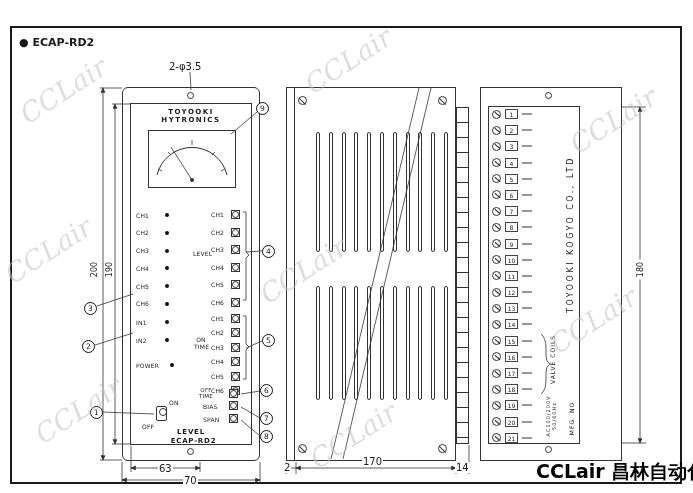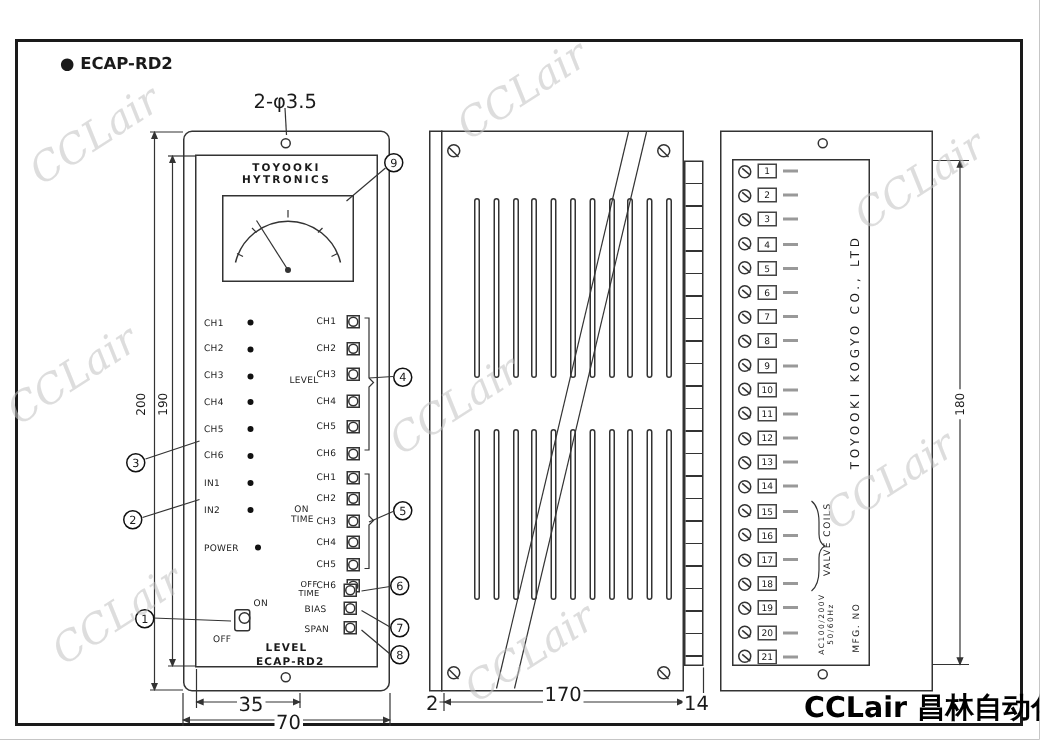--- a/index.html
+++ b/index.html
@@ -5,21 +5,21 @@
 *{margin:0;padding:0;box-sizing:border-box}
 html,body{background:#9a9a9a}
 .canvas{position:relative;width:693px;height:493px;background:#fff;font-family:"DejaVu Sans","Liberation Sans",sans-serif;color:#1a1a1a;overflow:hidden}
 .abs{position:absolute}
 .header{font-size:12px;font-weight:700;letter-spacing:.5px}
 .frame{border:2px solid #1a1a1a}
 .subheader{font-size:11px;font-weight:700}
 .wm{font-family:"DejaVu Serif","Liberation Serif",serif;font-style:italic;font-size:27px;color:#c3c3c3;opacity:.55;transform:rotate(-33deg);z-index:5;pointer-events:none;white-space:nowrap}
 .panel{border:1.2px solid #333;background:#fff}
 .hole{width:7px;height:7px;border:1px solid #333;border-radius:50%;background:#fff;z-index:2}
-.dim{font-size:13px;background:#fff;padding:0 1px;z-index:4;white-space:nowrap}
+.dim{font-size:10px;background:#fff;padding:0 1px;z-index:4;white-space:nowrap}
 .vdim{font-size:8px;background:#fff;transform:rotate(-90deg);z-index:4;text-align:center;width:20px}
 .slabel{font-size:6px;letter-spacing:.2px;white-space:nowrap}
 .brandtext{font-size:7px;text-align:center;letter-spacing:1.5px;font-weight:600}
 .col{display:flex;flex-direction:column;justify-content:space-between}
 .ledrow{display:flex;align-items:center;justify-content:space-between;height:8px}
 .dot{width:4px;height:4px;background:#111;border-radius:50%;flex:0 0 auto}
 .potrow{display:flex;align-items:center;justify-content:space-between;height:9px}
 .pot{width:9px;height:9px;border:1px solid #333;display:flex;align-items:center;justify-content:center;background:#fff;flex:0 0 auto}
 .pot::after{content:"";width:5px;height:5px;border:1px solid #333;border-radius:50%}
 .meter{border:1.2px solid #333;background:#fff;z-index:1}
@@ -41,21 +41,21 @@
 .brand{font-size:19px;font-weight:700;color:#000;z-index:6;white-space:nowrap}
 .lines{z-index:3;pointer-events:none}
 .twoln{line-height:1.1;text-align:right}
 </style>
 </head>
 <body>
 
 <div class="canvas">
 
   <div class="abs frame" style="left:10px;top:26px;width:672px;height:458px"></div>
-  <div class="abs subheader" style="left:40px;top:36px">● ECAP-RD2</div>
+  <div class="abs subheader" style="left:19px;top:36px">● ECAP-RD2</div>
 
   <div class="abs wm" style="left:15px;top:75px">CCLair</div>
   <div class="abs wm" style="left:0px;top:235px">CCLair</div>
   <div class="abs wm" style="left:30px;top:395px">CCLair</div>
   <div class="abs wm" style="left:300px;top:45px">CCLair</div>
   <div class="abs wm" style="left:255px;top:255px">CCLair</div>
   <div class="abs wm" style="left:305px;top:420px">CCLair</div>
   <div class="abs wm" style="left:565px;top:105px">CCLair</div>
   <div class="abs wm" style="left:545px;top:305px">CCLair</div>
 
@@ -196,21 +196,21 @@
 
   <div class="abs slabel" style="left:169px;top:399px">ON</div>
   <div class="abs switch" style="left:156px;top:406px;width:11px;height:15px"></div>
   <div class="abs slabel" style="left:142px;top:423px">OFF</div>
 
   <div class="abs brandtext" style="left:130px;top:428px;width:122px;letter-spacing:.8px">LEVEL</div>
   <div class="abs brandtext" style="left:130px;top:437px;width:127px;letter-spacing:.8px">ECAP-RD2</div>
 
   <div class="abs vdim" style="left:84px;top:265px">200</div>
   <div class="abs vdim" style="left:99px;top:265px">190</div>
-  <div class="abs dim" style="left:158px;top:463px">35</div>
+  <div class="abs dim" style="left:158px;top:463px">63</div>
   <div class="abs dim" style="left:183px;top:475px">70</div>
 
   <div class="abs panel" style="left:286px;top:87px;width:170px;height:374px"></div>
   <div class="abs" style="left:294px;top:87px;width:0;height:374px;border-left:1px solid #333"></div>
   <div class="abs slotgroup" style="left:316px;top:132px;width:132px;height:120px">
     <i class="slot"></i>
       <i class="slot"></i>
       <i class="slot"></i>
       <i class="slot"></i>
       <i class="slot"></i>

